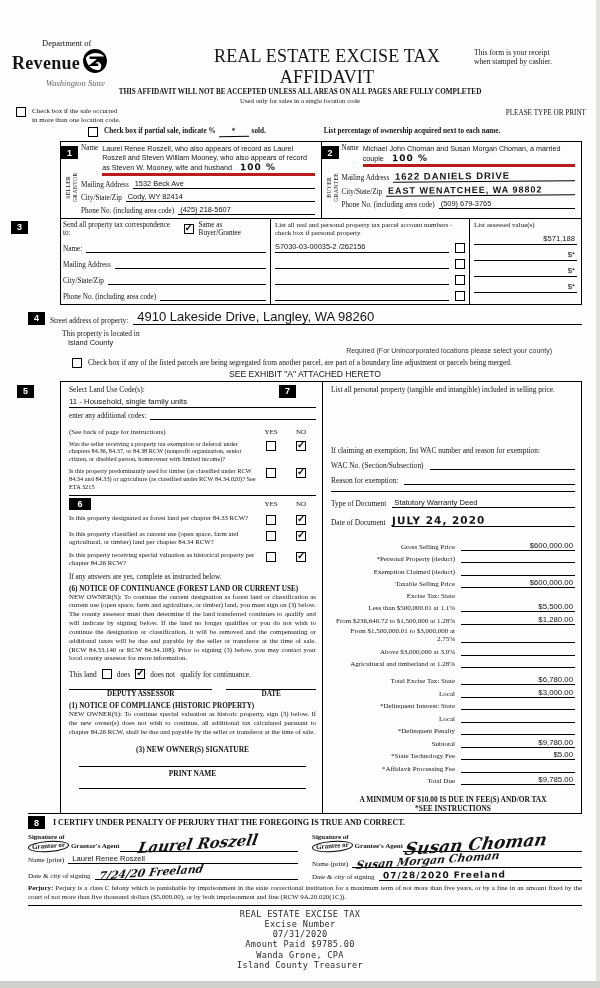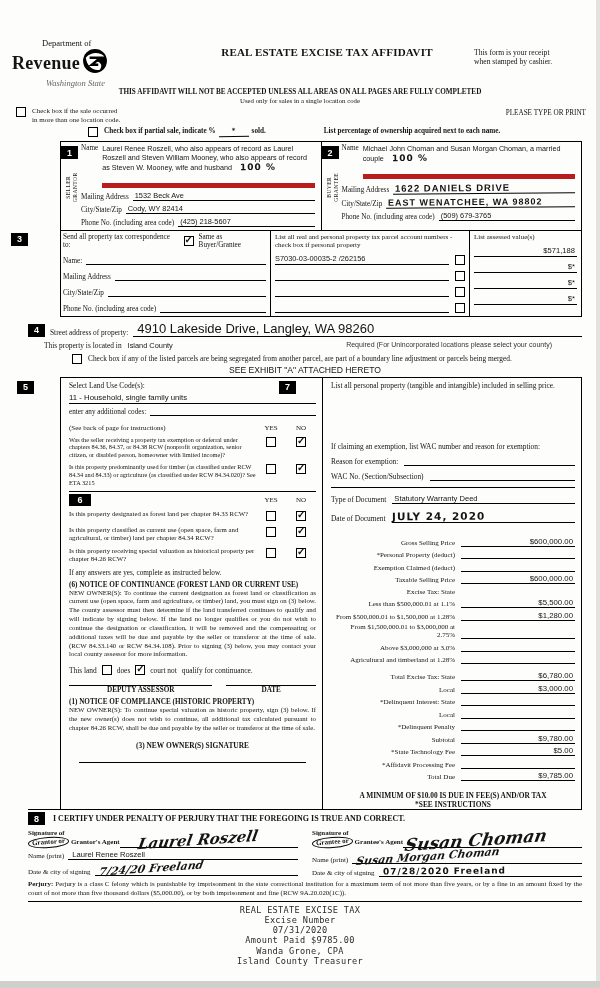--- a/index.html
+++ b/index.html
@@ -14,41 +14,41 @@
   .numbox{width:17px;height:13px;background:#000;color:#fff;font-family:"Liberation Sans",sans-serif;
           font-weight:bold;font-size:9px;display:inline-flex;align-items:center;justify-content:center;flex:none;}
   
   .hdr{display:flex;margin:38px 10px 0 12px;}
   .logo{width:168px;flex:none;}
   .logo-dept{font-size:8.5px;margin-left:30px;}
   .logo-row{display:flex;align-items:center;}
   .logo-rev{font-size:18px;font-weight:bold;letter-spacing:.3px;line-height:1;}
   .logo-state{font-size:8.5px;color:#666;font-style:italic;margin-left:34px;}
   .hdr-c{flex:1;text-align:center;padding-top:8px;}
-  .title{font-size:11px;font-weight:bold;letter-spacing:.2px;}
+  .title{font-size:18px;font-weight:normal;letter-spacing:.2px;}
   .subtitle{font-size:8.8px;margin-top:2px;}
   .hdr-r{width:116px;flex:none;font-size:7.6px;white-space:pre-line;padding-top:10px;line-height:1.25;}
   .warning{text-align:center;font-weight:bold;font-size:7.2px;margin-top:0px;}
   .usage{text-align:center;font-size:6.8px;margin-top:1px;}
   .chkline{display:flex;margin:3px 14px 0 16px;font-size:7px;}
   .chkline .lbl{white-space:pre-line;margin-left:6px;line-height:1.25;}
   .typeprint{margin-left:auto;font-size:7.2px;padding-top:2px;}
   .partline{display:flex;font-size:7.2px;margin:2px 14px 0 88px;}
   .ownnote{margin-left:58px;font-weight:bold;}
   
   .gwrap{display:flex;border:1px solid #000;margin:4px 18px 0 60px;}
   .gbox{width:50%;display:flex;position:relative;}
   .gbox.first{border-right:1px solid #000;}
   .grail{width:20px;flex:none;position:relative;}
   .vlabel{position:absolute;top:38px;left:-9px;transform:rotate(-90deg);transform-origin:center;
           font-size:5.6px;letter-spacing:.4px;white-space:pre-line;text-align:center;line-height:1.3;width:40px;}
   .gfields{flex:1;padding:2px 6px 3px 0;font-size:7.2px;}
   .namerow{display:flex;}
   .namerow .nlabel{flex:none;margin-right:4px;}
-  .nameblock{flex:1;border-bottom:5px solid #b91c1c;padding-bottom:11px;}
+  .nameblock{flex:1;border-bottom:3px solid #b91c1c;padding-bottom:1px;}
   .ntext{font-family:"Liberation Sans",sans-serif;font-size:7.2px;line-height:1.25;}
   .frow{display:flex;margin-top:3px;align-items:flex-end;}
   .frow .flabel{flex:none;margin-right:4px;}
   .frow .fval{flex:1;border-bottom:1px solid #000;font-family:"Liberation Sans",sans-serif;font-size:7.4px;padding:0 2px 0 2px;}
   
   .s3{display:flex;border:1px solid #000;border-top:none;margin:0 18px 0 60px;}
   .s3left{flex:1;padding:2px 4px 3px 2px;font-size:7.2px;position:relative;}
   .s3 .numbox{position:absolute;left:-50px;top:2px;}
   .s3sendrow{display:flex;align-items:center;gap:5px;}
   .s3row{display:flex;align-items:flex-end;margin-top:6px;}
@@ -57,21 +57,21 @@
   .s3mid{width:190px;flex:none;border-left:1px solid #000;padding:2px 4px;font-size:7px;}
   .s3midhdr{line-height:1.2;}
   .s3prow{display:flex;align-items:flex-end;margin-top:5px;gap:6px;}
   .s3prow .pval{flex:1;border-bottom:1px solid #000;font-family:"Liberation Sans",sans-serif;font-size:7.4px;height:10px;}
   .s3right{width:103px;flex:none;border-left:1px solid #000;padding:2px 4px;font-size:7px;}
   .s3vrow{border-bottom:1px solid #000;text-align:right;font-family:"Liberation Sans",sans-serif;font-size:7.6px;height:10px;margin-top:5px;padding-right:2px;}
   
   .s4{margin:4px 18px 0 28px;font-size:7.4px;}
   .s4row1{display:flex;align-items:flex-end;gap:5px;}
   .s4row1 .fval{flex:1;border-bottom:1px solid #000;font-family:"Liberation Sans",sans-serif;font-size:13px;padding-left:4px;}
-  .s4row2{display:flex;margin-top:4px;margin-left:16px;}
+  .s4row2{display:flex;margin-top:4px;margin-left:34px;flex-direction:column;}
   .s4row2 .located{font-family:"Liberation Sans",sans-serif;margin-left:6px;}
   .s4row2 .req{margin-left:auto;margin-right:30px;font-family:"Liberation Sans",sans-serif;font-size:7px;color:#333;}
   .s4row3{display:flex;gap:6px;margin-top:4px;margin-left:44px;}
   .s4row4{margin-top:4px;margin-left:34px;}
   .s4legal{text-align:center;font-family:"Liberation Sans",sans-serif;font-size:8.6px;margin-top:1px;}
   
   .cols{display:flex;margin:2px 18px 0 60px;border-top:1px solid #000;border-left:1px solid #000;border-right:1px solid #000;}
   .colL{width:247px;flex:none;border-right:1px solid #000;position:relative;padding:0 6px 0 8px;}
   .colR{flex:1;position:relative;padding:0 6px 0 8px;}
   .colL .numbox,.colR .numbox{position:absolute;left:-44px;}
@@ -368,48 +368,49 @@
           <span class="yn"><span class="cb checked"></span></span>
         </div>
         <div class="ifyes">If any answers are yes, complete as instructed below.</div>
         <div class="ntitle">(6) NOTICE OF CONTINUANCE (FOREST LAND OR CURRENT USE)</div>
         <div class="nbody">NEW OWNER(S):  To continue the current designation as forest land or classification as current use (open space, farm and agriculture, or timber) land, you must sign on (3) below. The county assessor must then determine if the land transferred continues to qualify and will indicate by signing below. If the land no longer qualifies or you do not wish to continue the designation or classification, it will be removed and the compensating or additional taxes will be due and payable by the seller or transferor at the time of sale. (RCW 84.33.140 or RCW 84.34.108). Prior to signing (3) below, you may contact your local county assessor for more information.</div>
         <div class="landline">
           <span>This land</span>
           <span class="cb"></span>
           <span>does</span>
           <span class="cb checked"></span>
-          <span>court not</span>
+          <span>does not</span>
           <span>qualify for continuance.</span>
         </div>
         <div class="assessor-line">
           <span class="l1">DEPUTY ASSESSOR</span>
           <span class="l2">DATE</span>
         </div>
         <div class="ntitle">(1) NOTICE OF COMPLIANCE (HISTORIC PROPERTY)</div>
         <div class="nbody">NEW OWNER(S):  To continue special valuation as historic property, sign (3) below.  If the new owner(s) does not wish to continue, all additional tax calculated pursuant to chapter 84.26 RCW, shall be due and payable by the seller or transferor at the time of sale.</div>
         <div class="ownersig">(3) NEW OWNER(S) SIGNATURE</div>
         <div class="sigline2"></div>
+        <div class="printname">PRINT NAME</div>
       </div>
     </div>
 
     <div class="colR">
       <div class="s7top">
         <div class="s5title">
           <span class="numbox">7</span>
           <span class="s7lbl" style="padding-top:0;">List all personal property (tangible and intangible) included in selling price.</span>
         </div>
         <div class="s7space"></div>
         <div class="exnote">If claiming an exemption, list WAC number and reason for exemption:</div>
         <div class="exrow">
+          <span>WAC No. (Section/Subsection)</span>
+          <span class="fline"></span>
+        </div>
+        <div class="exrow">
           <span>Reason for exemption:</span>
-          <span class="fline"></span>
-        </div>
-        <div class="exrow">
-          <span>WAC No. (Section/Subsection)</span>
           <span class="fline"></span>
         </div>
       </div>
 
       <div class="docrow">
         <span>Type of Document</span>
         <span class="dval">Statutory Warranty Deed</span>
       </div>
       <div class="docrow">
         <span>Date of Document</span>
@@ -435,21 +436,21 @@
           </div>
         <div class="trow nol">
             <span class="tl">Excise Tax:  State</span>
             <span class="tv"></span>
           </div>
         <div class="trow">
             <span class="tl">Less than $500,000.01 at 1.1%</span>
             <span class="tv">$5,500.00</span>
           </div>
         <div class="trow">
-            <span class="tl">From $500,000.01 to $1,500,000 at 1.28%</span>
+            <span class="tl">From $236,640.72 to $1,500,000 at 1.28%</span>
             <span class="tv">$1,280.00</span>
           </div>
         <div class="trow">
             <span class="tl">From $1,500,000.01 to $3,000,000 at 2.75%</span>
             <span class="tv"></span>
           </div>
         <div class="trow">
             <span class="tl">Above $3,000,000 at 3.0%</span>
             <span class="tv"></span>
           </div>

